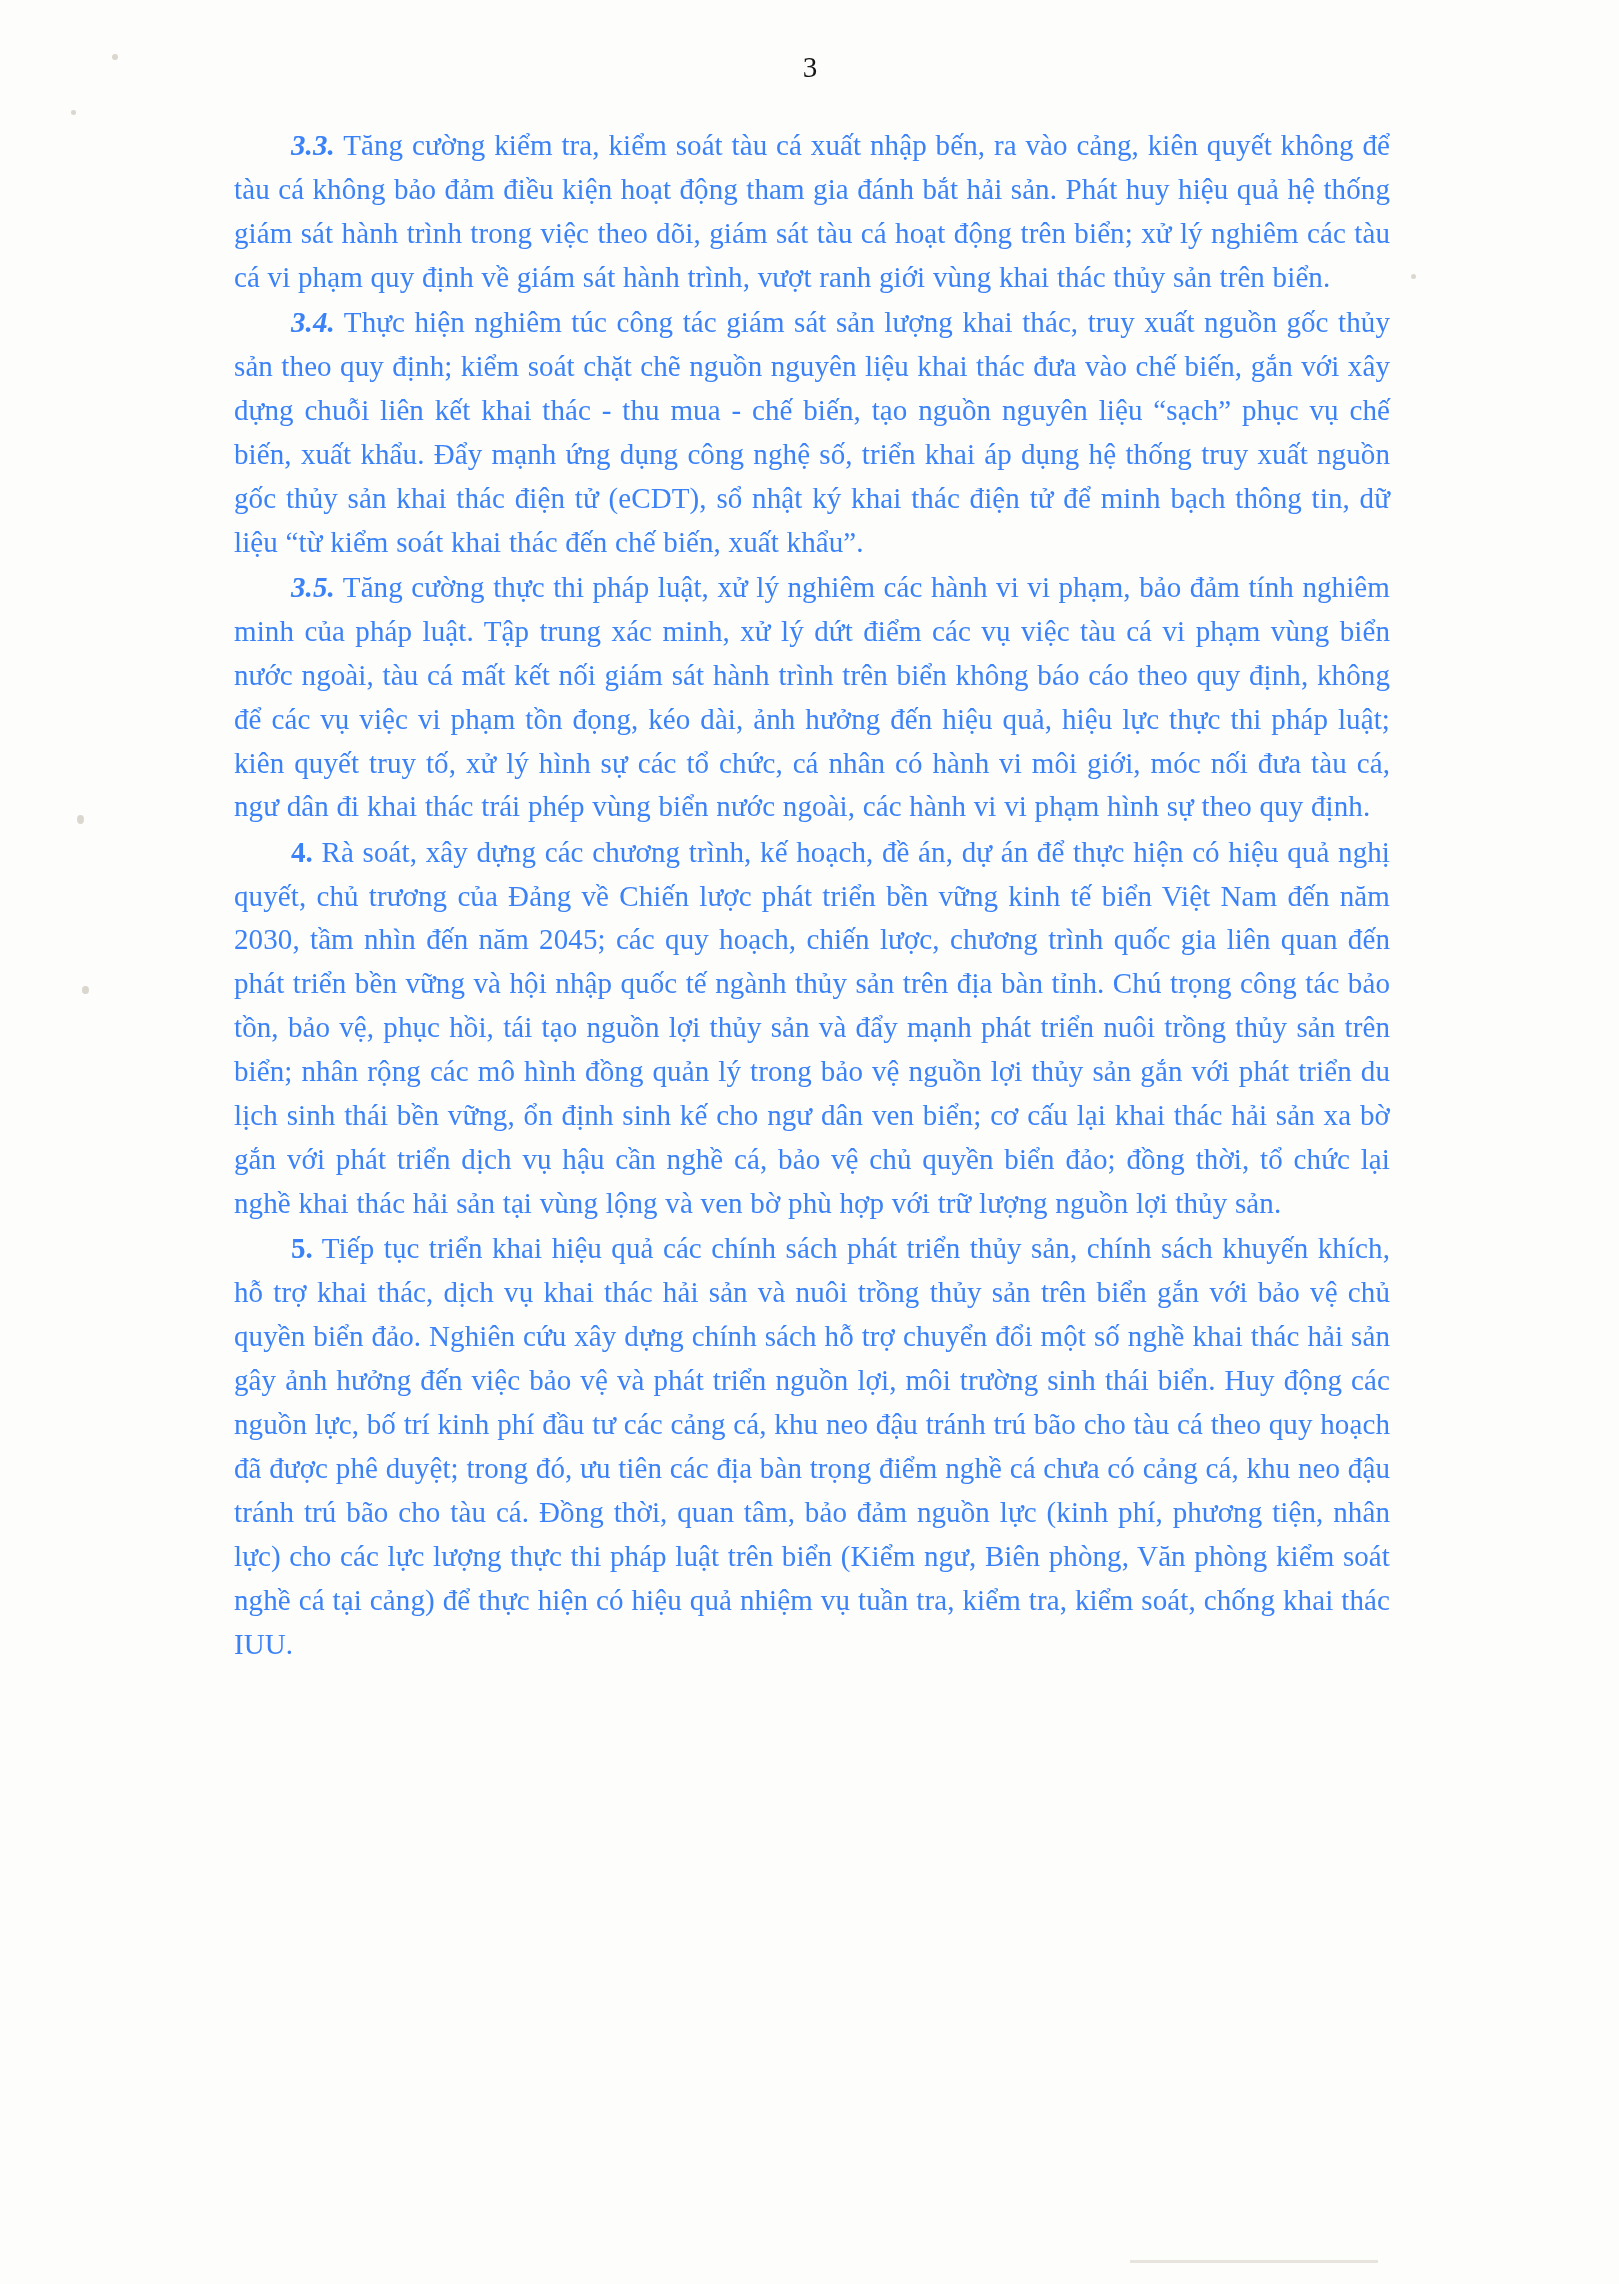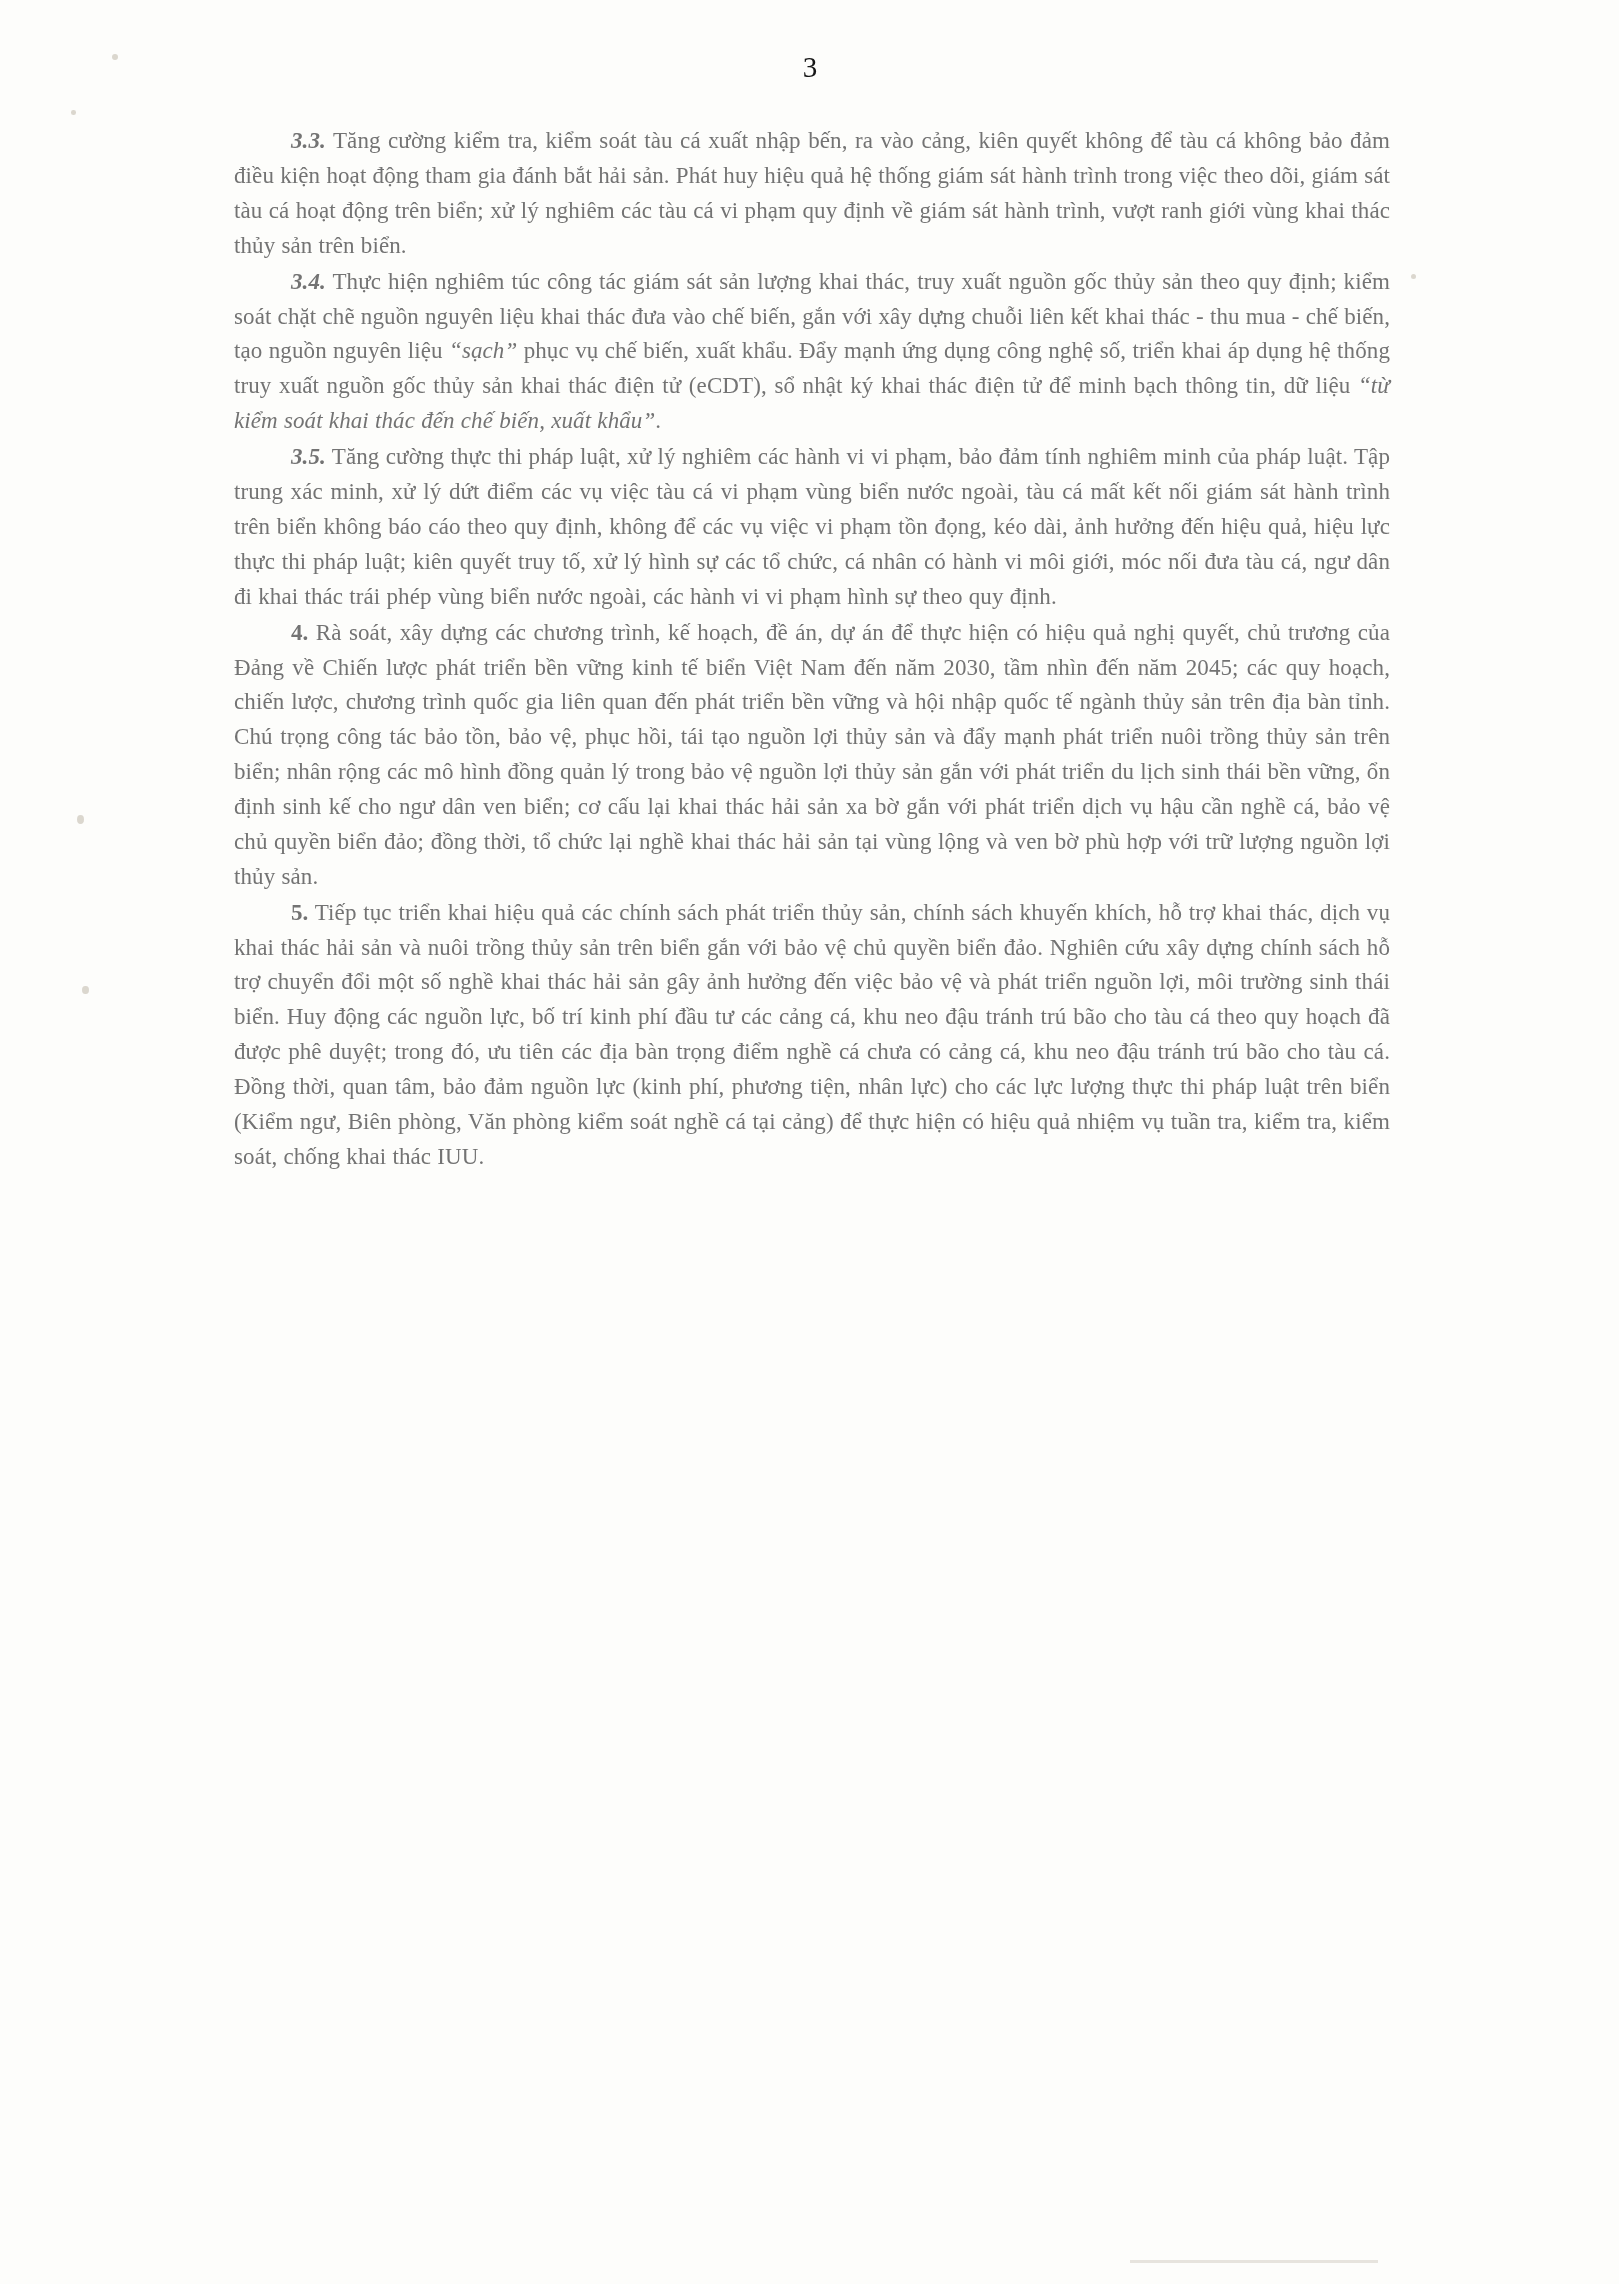--- a/index.html
+++ b/index.html
@@ -27,37 +27,36 @@
     color: #161616;
   }
   .body-text {
     position: absolute;
     top: 124px;
     left: 234px;
     width: 1156px;
   }
   p.para {
     margin: 0 0 1.3px 0;
-    font-size: 23px;
+    font-size: 29px;
     line-height: 1.515;
     text-align: justify;
     text-indent: 57px;
     letter-spacing: 0.1px;
     word-spacing: 0.3px;
-    color: #737373;
+    color: #3b82f6;
   }
   .num {
     font-weight: bold;
     font-style: italic;
   }
   .num-plain {
     font-weight: bold;
   }
   .it {
-    font-style: italic;
   }
   
   .speck {
     position: absolute;
     background: #cfcabf;
     border-radius: 50%;
     opacity: 0.75;
   }
   .edge-mark {
     position: absolute;

